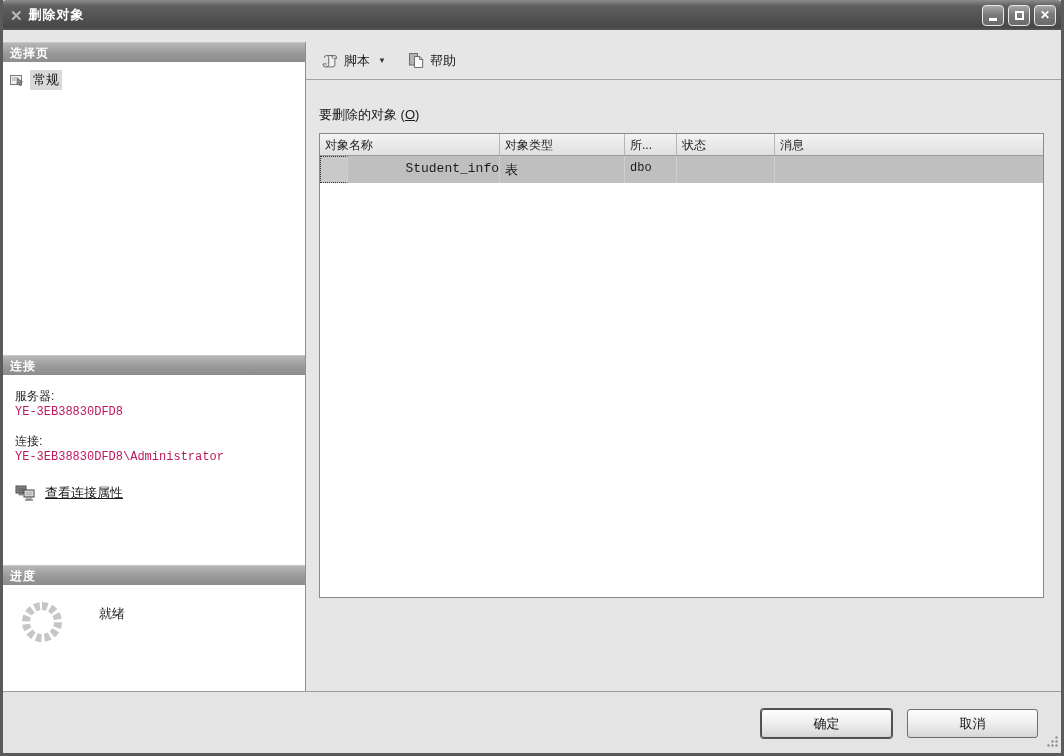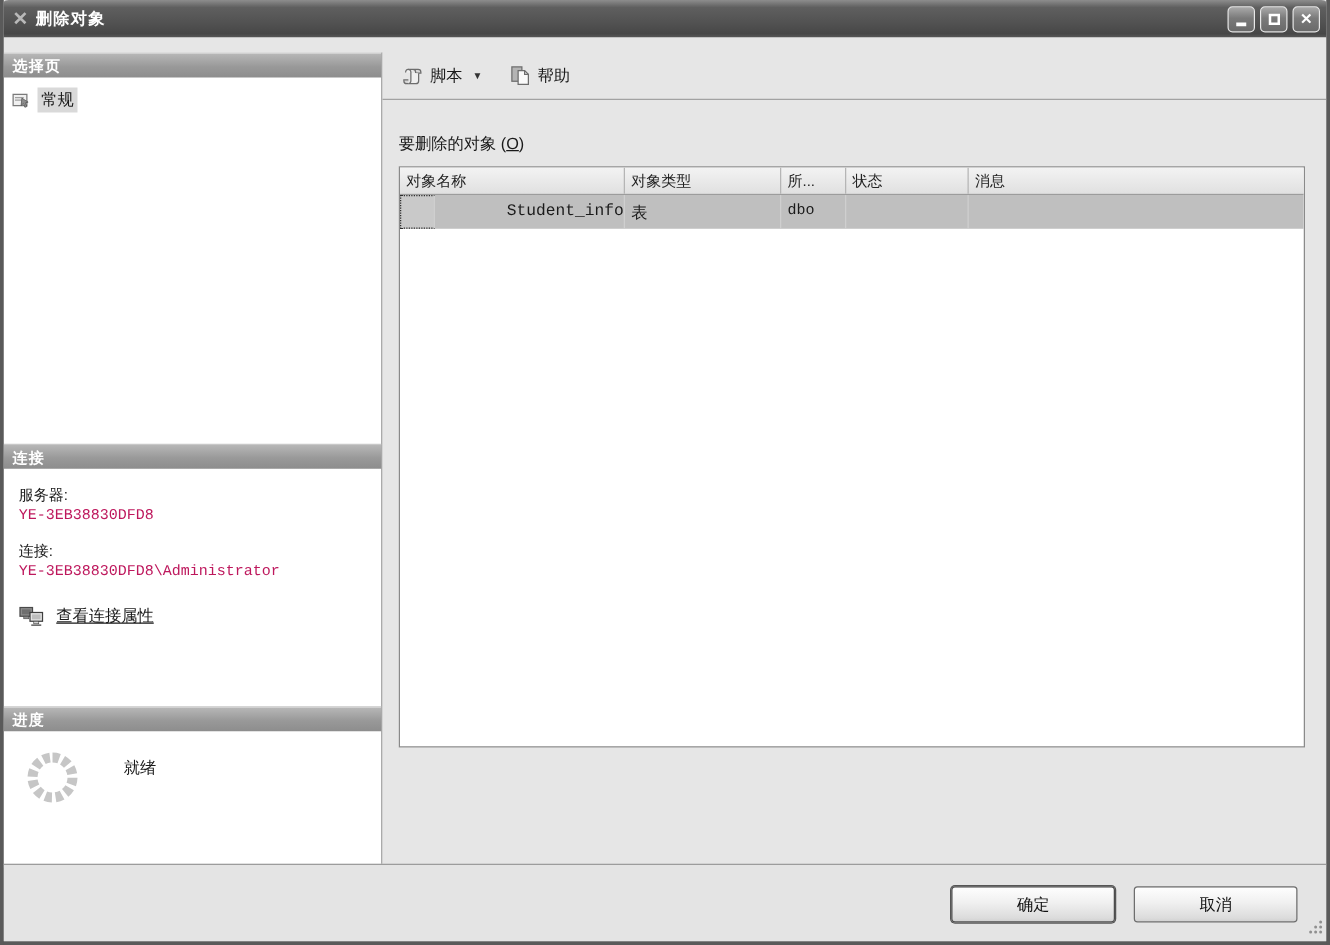--- a/index.html
+++ b/index.html
@@ -29,21 +29,21 @@
   .leftpanel { width:317px; background:#fff; border-right:1px solid #8f8f8f; display:flex; flex-direction:column; }
   .section-header { height:20px; flex:0 0 20px; background:linear-gradient(#b7b7b7, #999 55%, #8d8d8d);
                     color:#fff; font-weight:bold; font-size:12px; line-height:20px; padding-left:7px; letter-spacing:1px;
                     border-top:1px solid #c8c8c8; }
   .pages-area { flex:0 0 293px; padding:8px 6px; }
   .page-item { display:flex; align-items:center; gap:5px; }
   .page-item .label { background:#d9d9d9; padding:1px 3px; font-size:13px; }
   .conn-area { flex:0 0 190px; padding:13px 10px 0 12px; }
   .conn-label { font-size:12px; color:#222; }
   .conn-value { font-family:"Liberation Mono","DejaVu Sans Mono",monospace; font-size:12px; color:#be185d; margin-bottom:14px; }
-  .conn-link-row { display:flex; align-items:center; gap:9px; margin-top:20px; }
+  .conn-link-row { display:flex; align-items:center; gap:9px; margin-top:20px;text-decoration:underline; }
   .conn-link { text-decoration:underline; font-size:13px; color:#1a1a1a; }
   .progress-area { flex:1 1 auto; padding:14px 0 0 16px; display:flex; align-items:flex-start; gap:34px; }
   .progress-text { font-size:13px; margin-top:6px; }
 
   
   .rightpanel { flex:1 1 auto; background:#e6e6e6; display:flex; flex-direction:column; }
   .toolbar { height:38px; flex:0 0 38px; border-bottom:1px solid #a2a2a2; display:flex; align-items:center; padding-left:12px; gap:14px; }
   .tool-btn { display:flex; align-items:center; gap:5px; padding:3px 4px; font-size:13px; }
   .dd-arrow { font-size:8px; color:#333; margin-left:3px; }
   .content { flex:1 1 auto; padding:26px 17px 0 13px; position:relative; }

